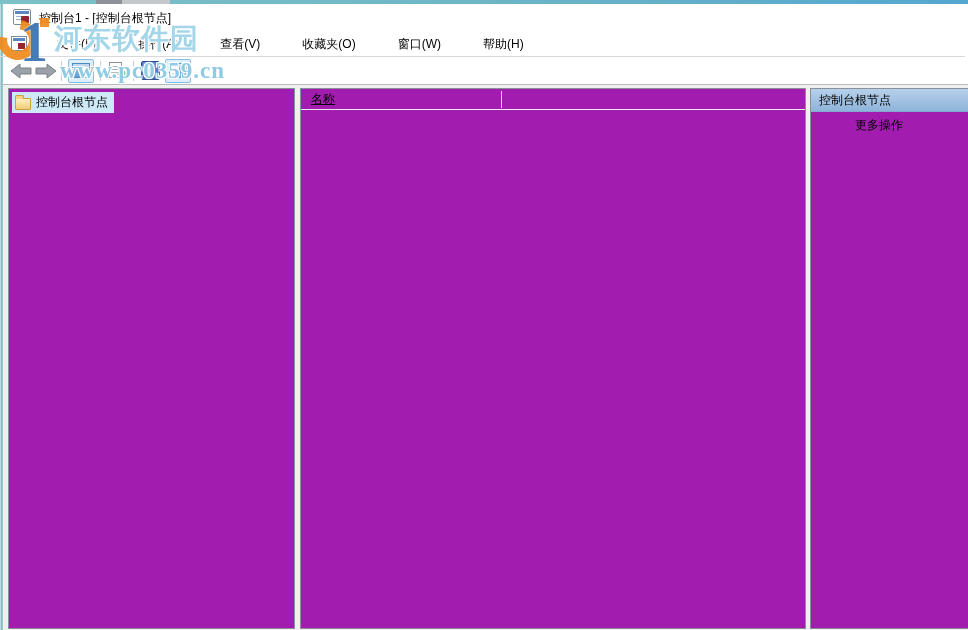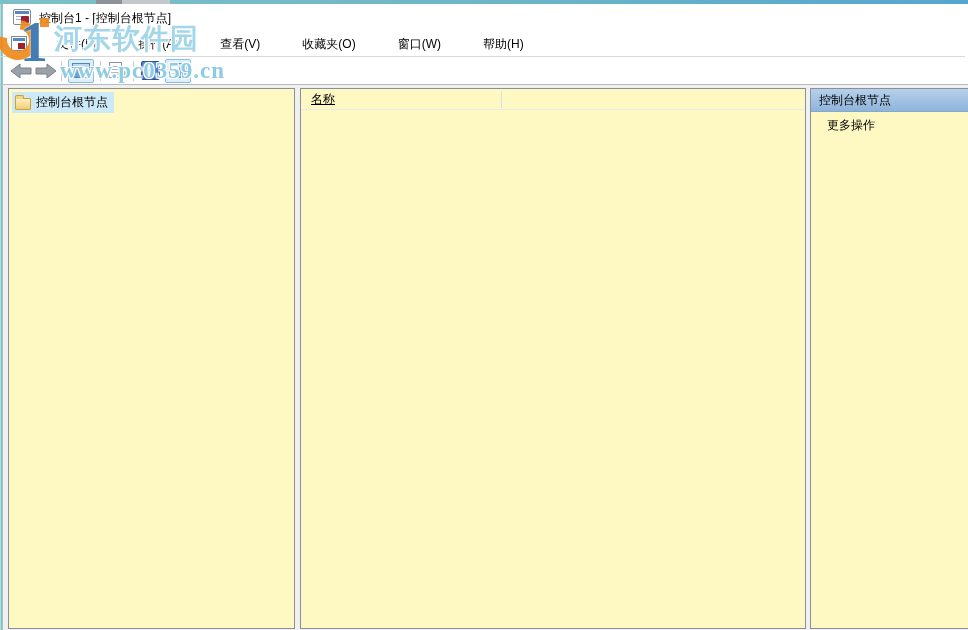--- a/index.html
+++ b/index.html
@@ -58,21 +58,21 @@
   .export-icon .doc { position:absolute; left:0; top:0; width:13px; height:16px; background:#fff;
     border:1px solid #8a9099; }
   .export-icon .dl { position:absolute; left:2px; width:8px; height:1px; background:#a8aeb4; }
   .export-icon .arr { position:absolute; right:-3px; bottom:1px; color:#2fae4a; font-weight:bold; font-size:13px; line-height:11px; }
   .help-icon { width:19px; height:19px; border-radius:2px; margin:0 3px;
     background:linear-gradient(#4a7de0,#2c55b8); border:1px solid #24448c;
     color:#fff; font-weight:bold; font-size:13px; text-align:center; line-height:17px; }
 
   
   .workarea { position:absolute; left:3px; top:85px; width:965px; height:545px; background:#f0f0f0; }
-  .pane { position:absolute; background:#fef9c3; border:1px solid #8a9099; }
+  .pane { position:absolute; background:#a21caf; border:1px solid #8a9099; }
   .pane-tree { left:8px; top:88px; width:287px; height:541px; }
   .pane-list { left:300px; top:88px; width:506px; height:541px;text-decoration:underline; }
   .pane-actions { left:810px; top:88px; width:160px; height:541px; }
 
   
   .tree-item { display:inline-flex; align-items:center; gap:5px; margin:3px 0 0 3px;
     padding:2px 6px 2px 3px; background:#cde8f6; }
   .folder { position:relative; width:16px; height:12px; margin-top:2px;
     background:linear-gradient(#fdf0c0,#f2cd72); border:1px solid #caa23c; border-radius:1px; }
   .folder::before { content:""; position:absolute; top:-4px; left:-1px; width:7px; height:3px;
@@ -82,21 +82,21 @@
   .list-header { position:relative; height:21px; border-bottom:1px solid #eaeaea; }
   .list-header .col-label { padding-left:10px; line-height:21px; }
   .col-divider { position:absolute; left:200px; top:2px; width:1px; height:17px; background:#e0e0e0; }
   .empty-msg { text-align:center; padding-top:12px; }
 
   
   .actions-header { height:23px; line-height:23px; padding-left:8px; font-weight:bold;
     background:linear-gradient(#fafafa,#ebebeb); border-bottom:1px solid #9aa0a8; }
   .actions-section { height:23px; line-height:23px; padding-left:8px;
     background:linear-gradient(#b6d0ea,#8fb4da); border-bottom:1px solid #84a9cf; }
-  .actions-more { height:26px; line-height:26px; padding-left:16px; }
+  .actions-more { height:26px; line-height:26px; padding-left:44px; }
 
   
   .watermark { position:absolute; left:0; top:8px; width:260px; height:80px;
     z-index:50; pointer-events:none; }
   .wm-logo { position:absolute; left:-4px; top:8px; width:62px; height:64px; opacity:.92; }
   .wm-ring { position:absolute; left:2px; top:4px; width:40px; height:40px; border-radius:50%;
     border:9px solid #ef8a1c; border-top-color:transparent; transform:rotate(-35deg); }
   .wm-one { position:absolute; left:24px; top:-6px; font-family:"Liberation Serif", serif;
     font-size:56px; font-weight:bold; color:#3572b0; text-shadow:0 0 2px #fff; }
   .wm-dot { position:absolute; left:44px; top:2px; width:9px; height:9px; background:#ef8a1c; }

